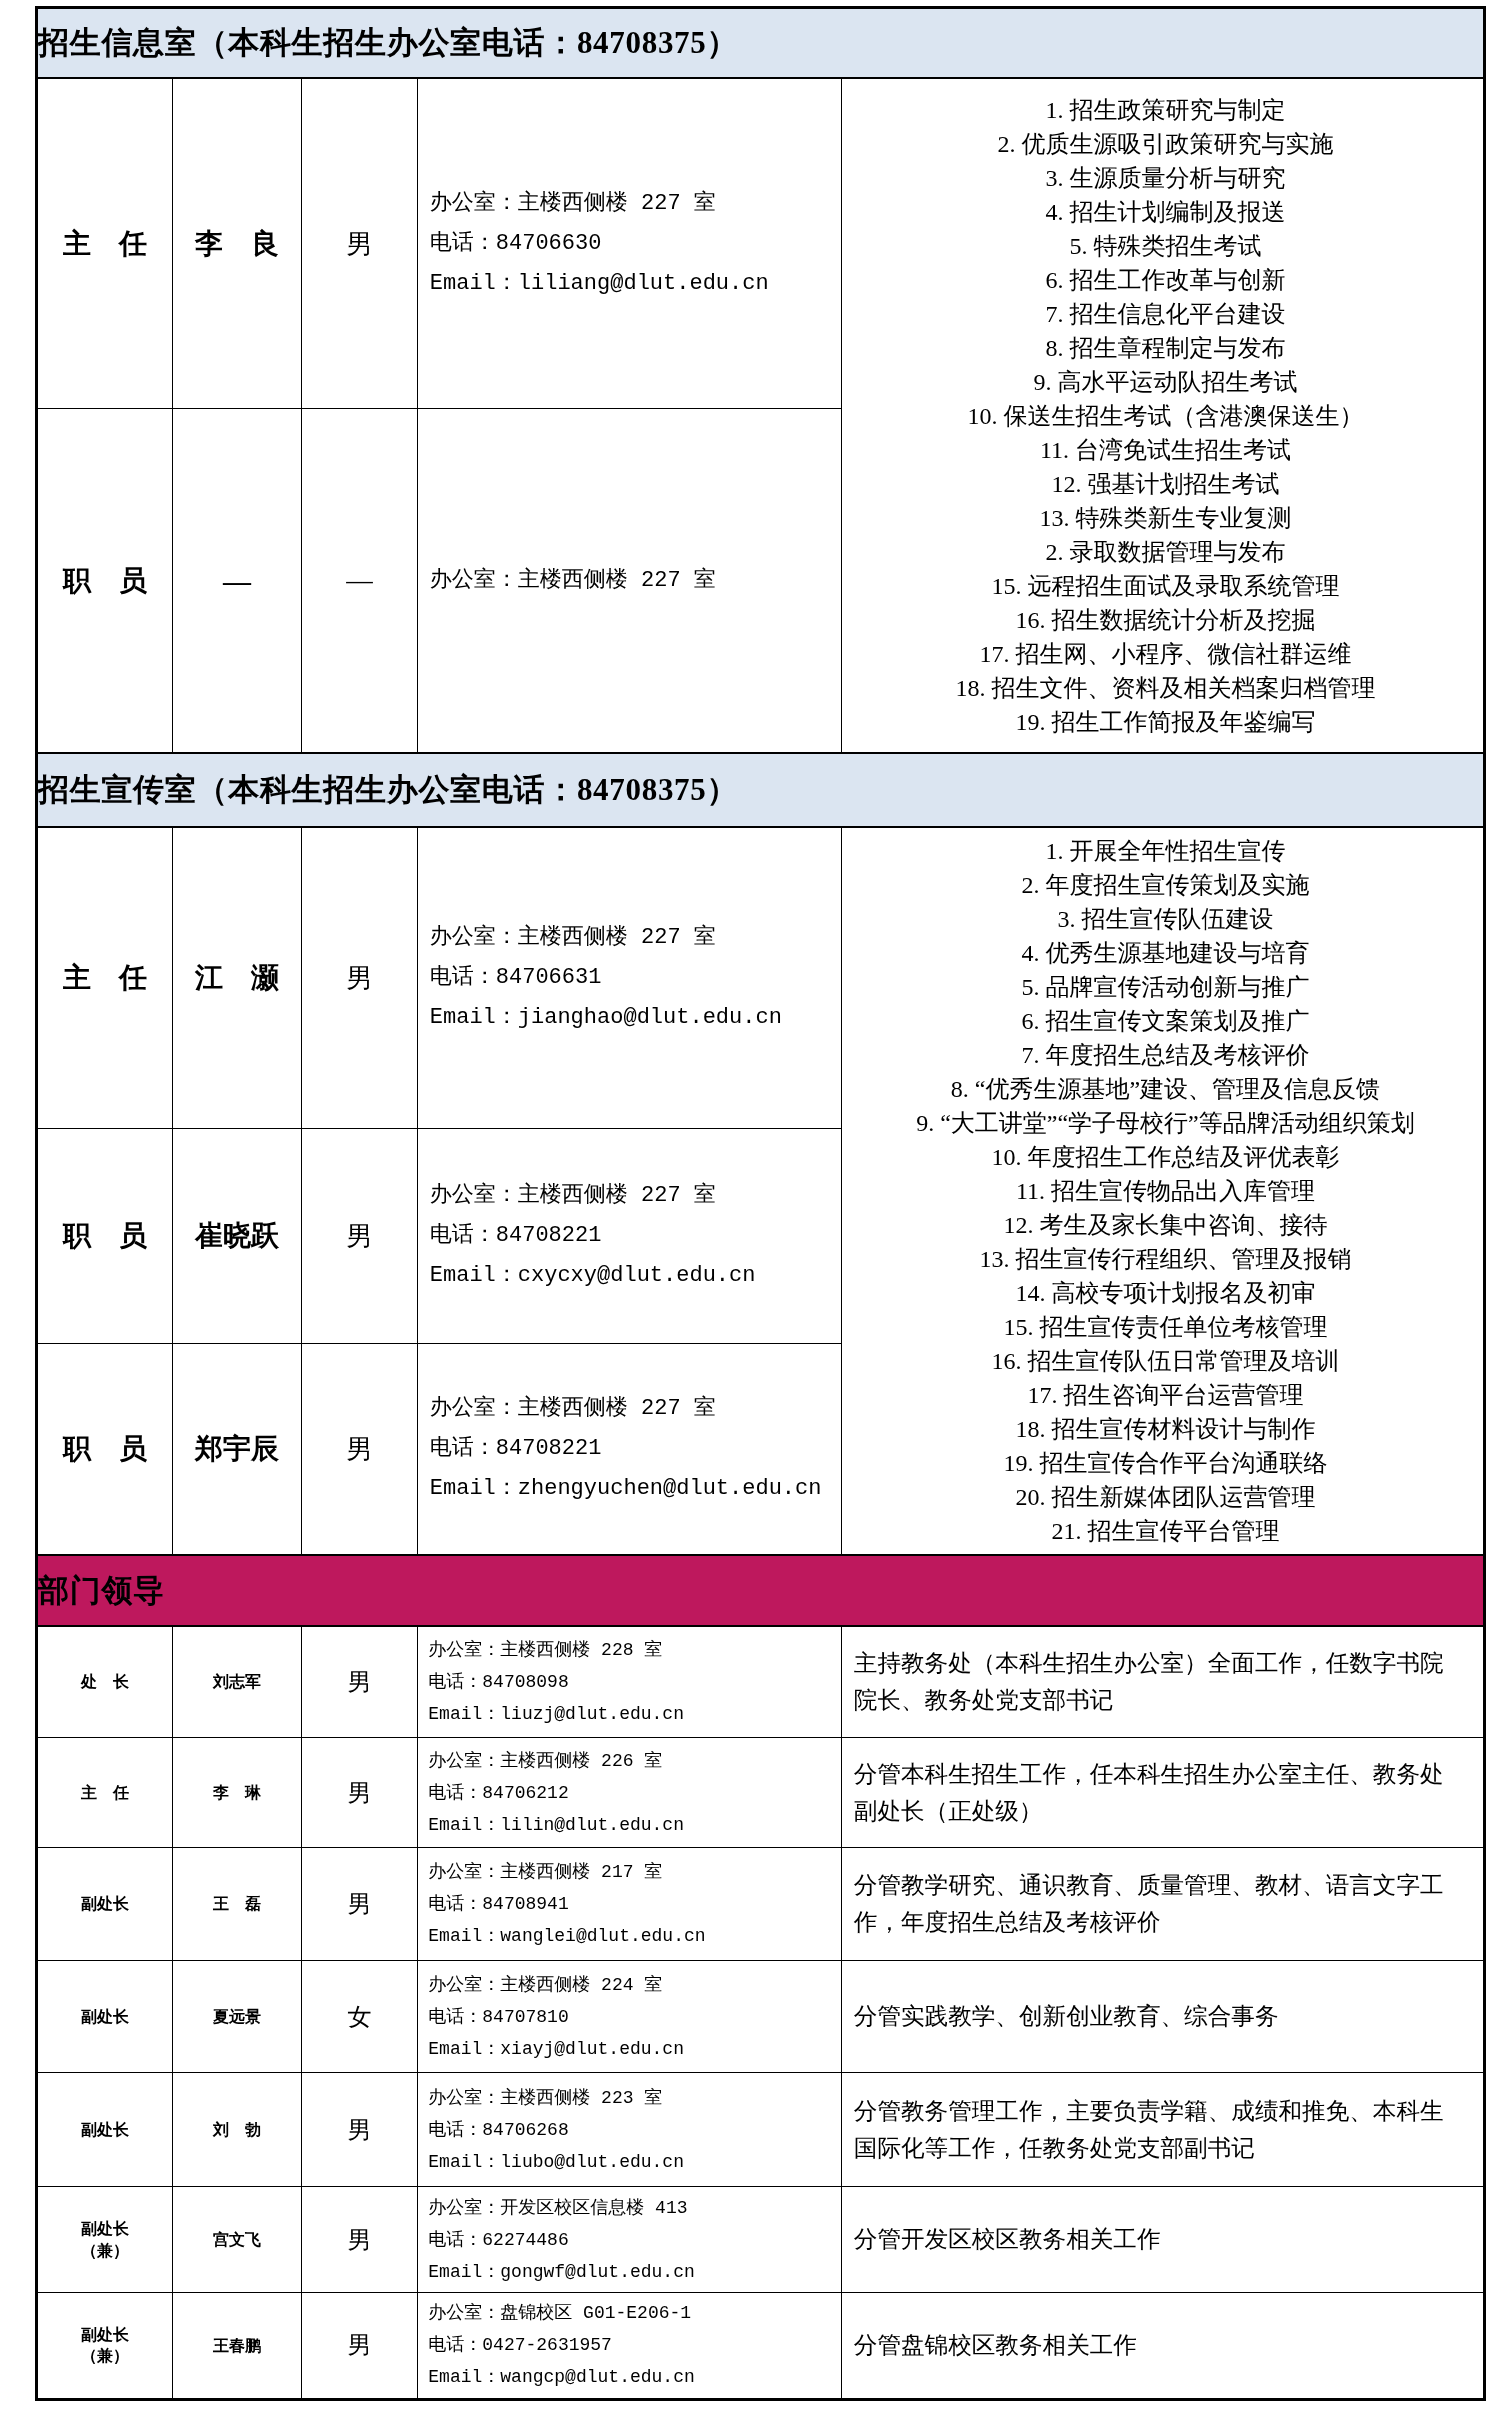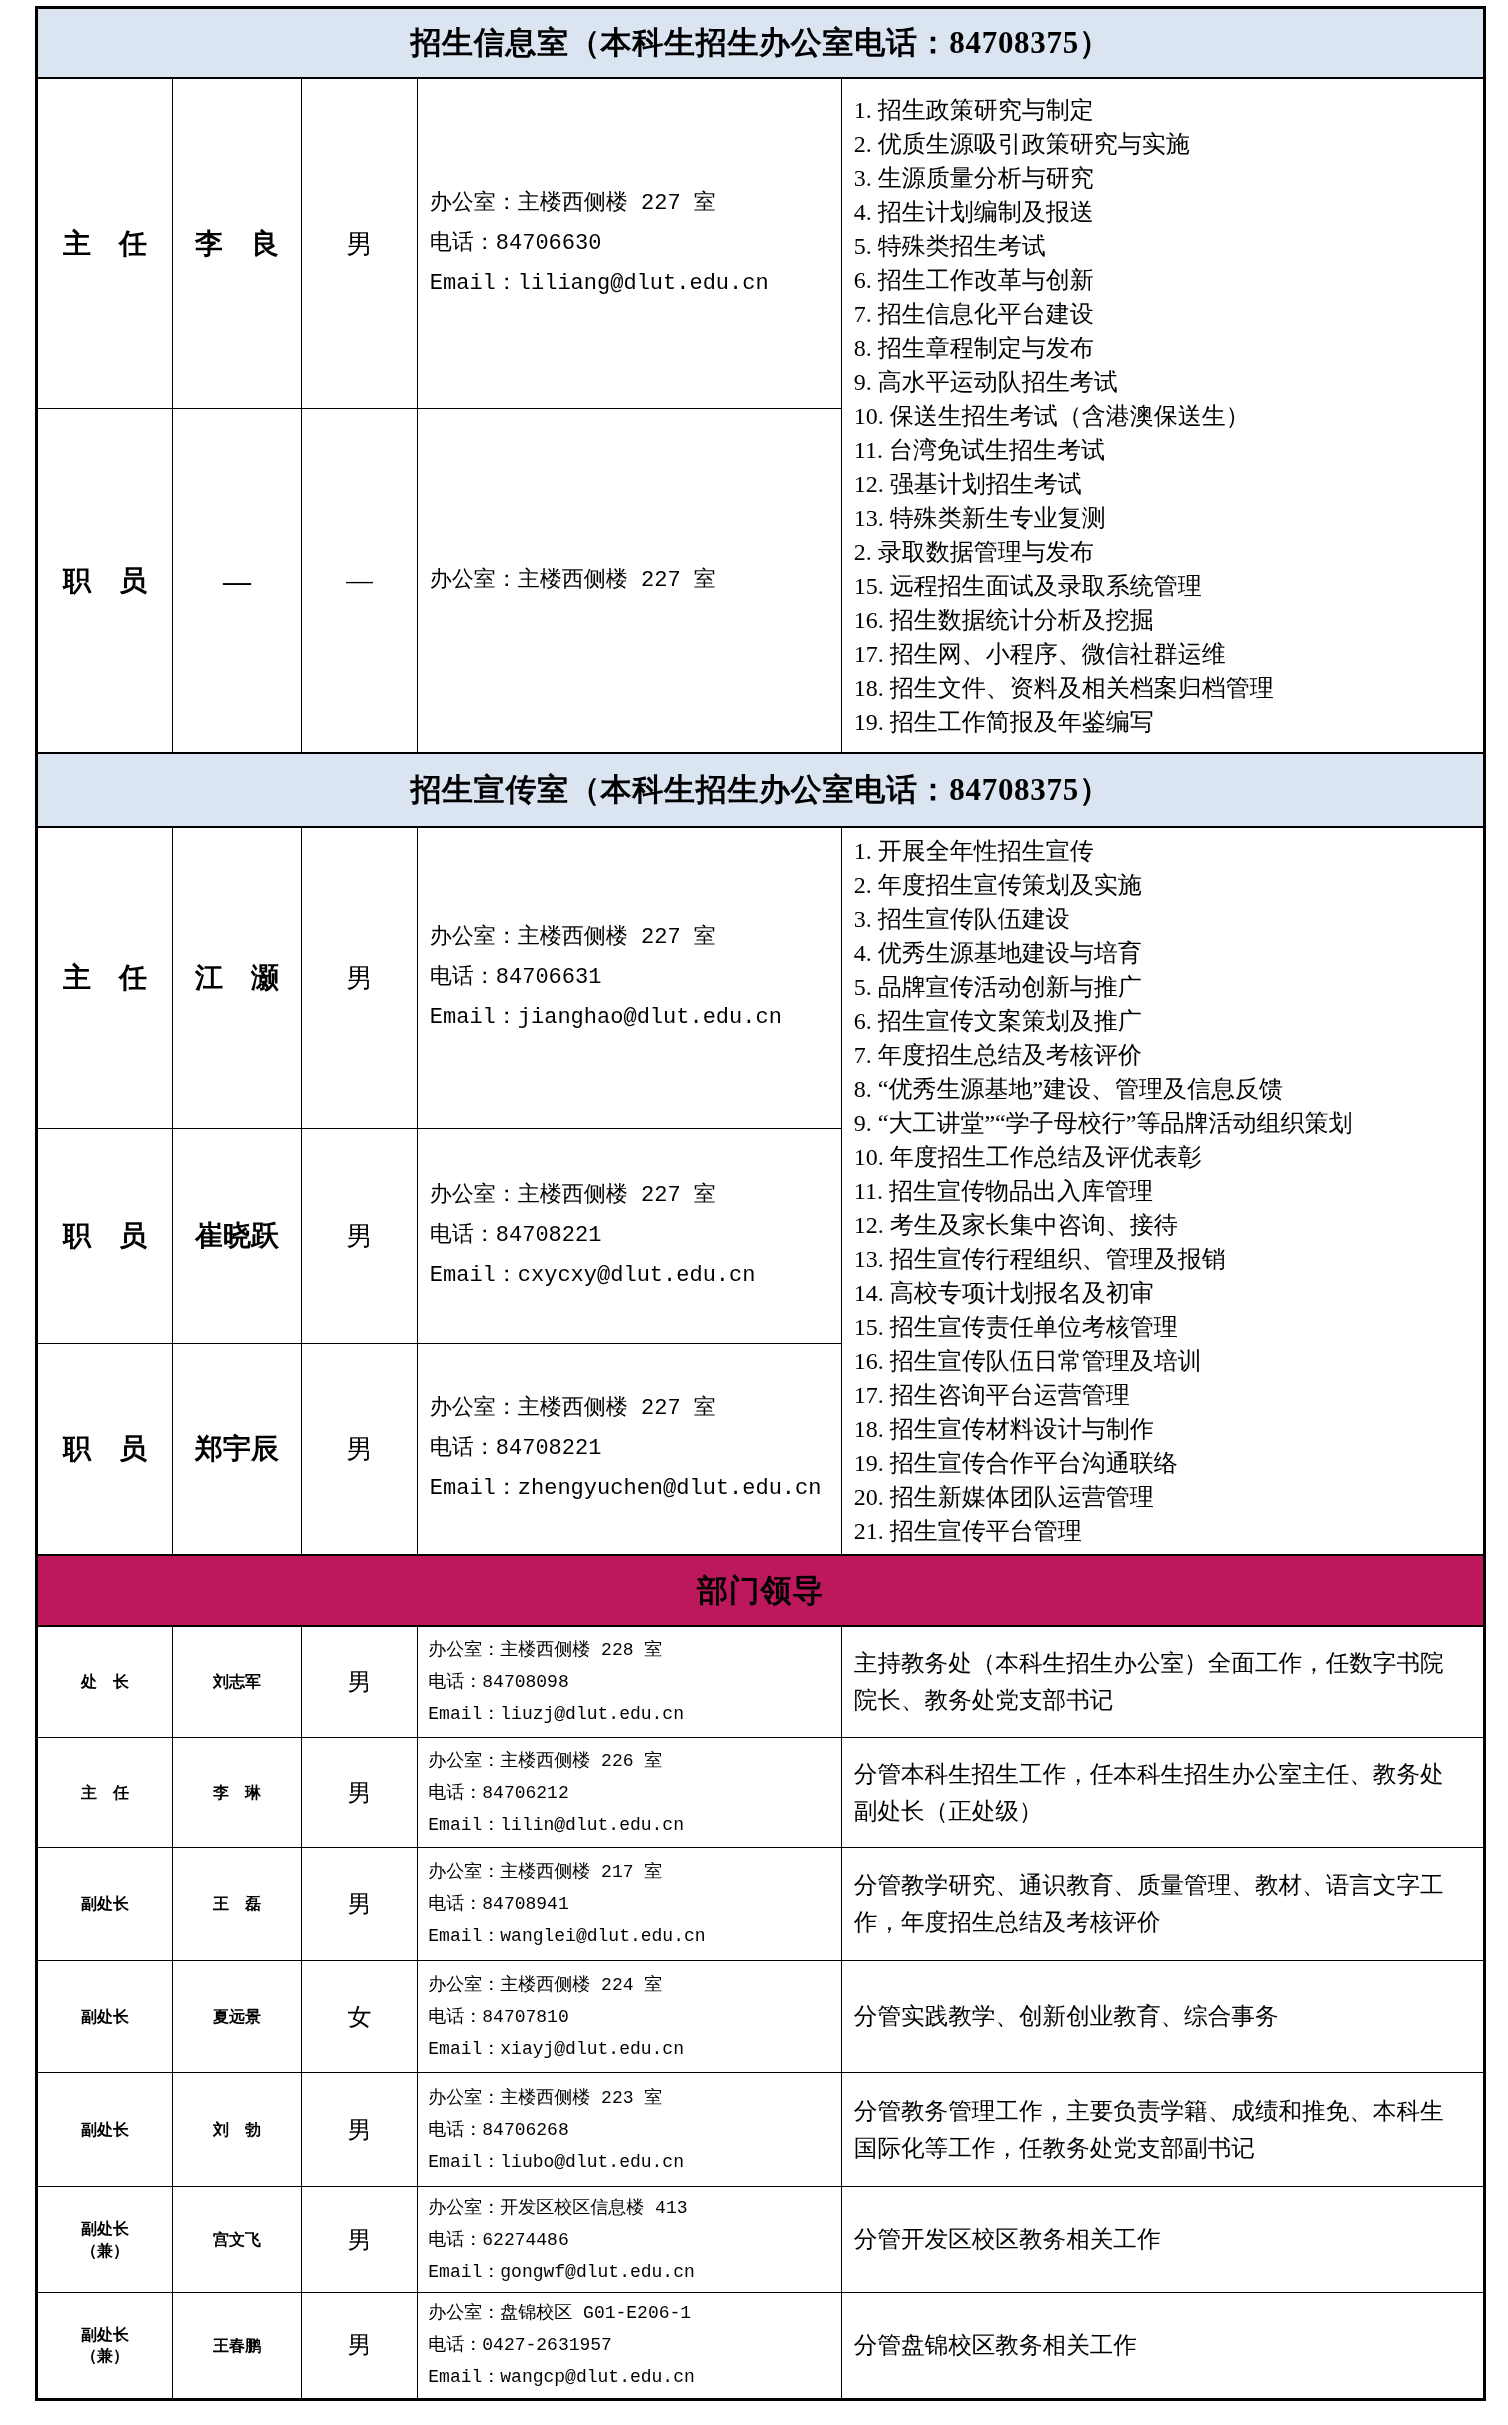--- a/index.html
+++ b/index.html
@@ -11,34 +11,34 @@
   .wrap{position:absolute;left:35px;top:5.9px;}
   table.dir{
     border-collapse:collapse;table-layout:fixed;width:1448px;
     border:3.7px solid #000;
   }
   td{
     border:1.5px solid #000;vertical-align:middle;padding:0;overflow:hidden;
   }
   tr.sec td{
     border-top:2.9px solid #000;border-bottom:2.9px solid #000;
-    font-weight:bold;font-size:31px;text-align:center;letter-spacing:0.7px;
+    font-weight:bold;font-size:31px;letter-spacing:0.7px;
   }
   .c-pos,.c-name{
     font-weight:bold;font-size:28px;text-align:center;
     white-space:pre-line;line-height:1.35;
   }
   .c-gender{font-size:26.5px;text-align:center;}
   .c-contact{
     font-size:22px;line-height:40px;padding:5.9px 5.9px 5.9px 11.8px;
     white-space:pre-line;
     font-family:"Liberation Mono","DejaVu Sans Mono",monospace;
   }
   .duties{font-size:24px;line-height:34px;padding:5.9px 5.9px 5.9px 11.8px;}
-  .duties div{white-space:nowrap;}
+  .duties div{white-space:nowrap;text-align:center;}
   .c-duty{font-size:23.6px;line-height:37px;padding:5.9px 17.7px 5.9px 11.8px;}
   tr.s3 .c-pos, tr.s3 .c-name{font-size:16px;margin-left:39px;}
   tr.s3 .c-gender{font-size:24px;}
   tr.s3 .c-contact{font-size:18px;line-height:32px;padding:4.4px 4.4px 4.4px 10.3px;}
 </style>
 </head>
 <body>
 
 <div class="wrap">
   <table class="dir">

